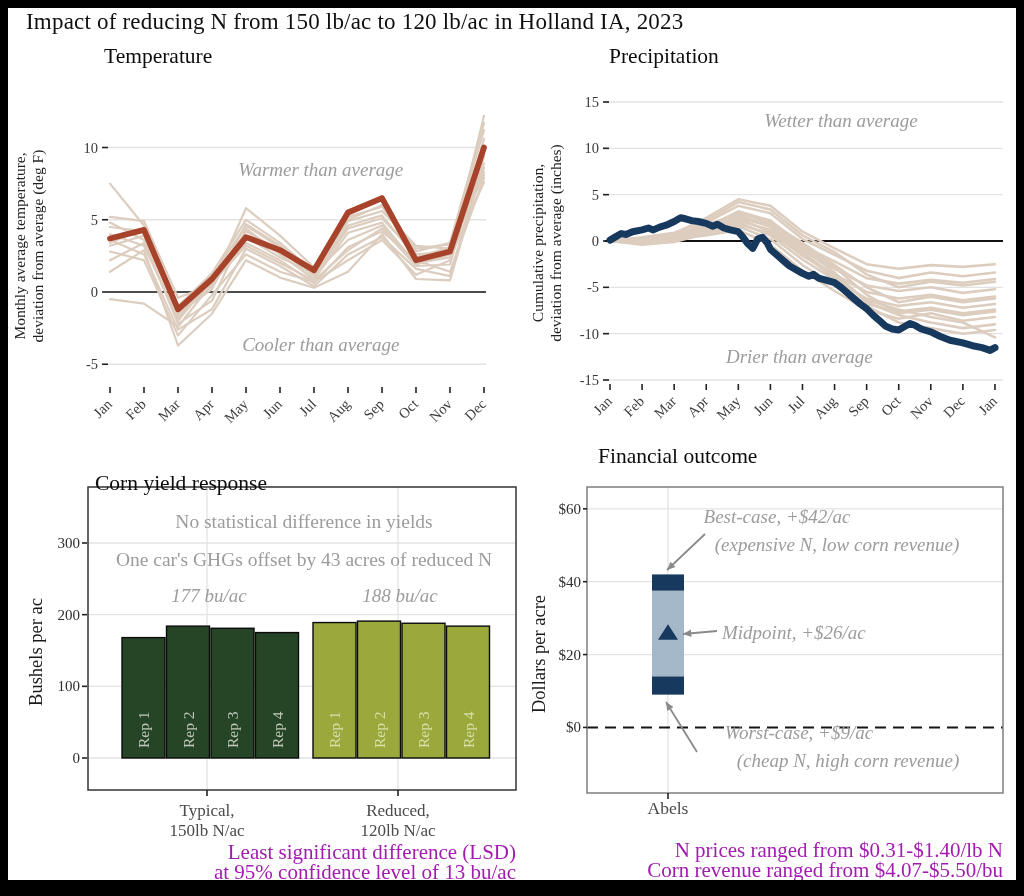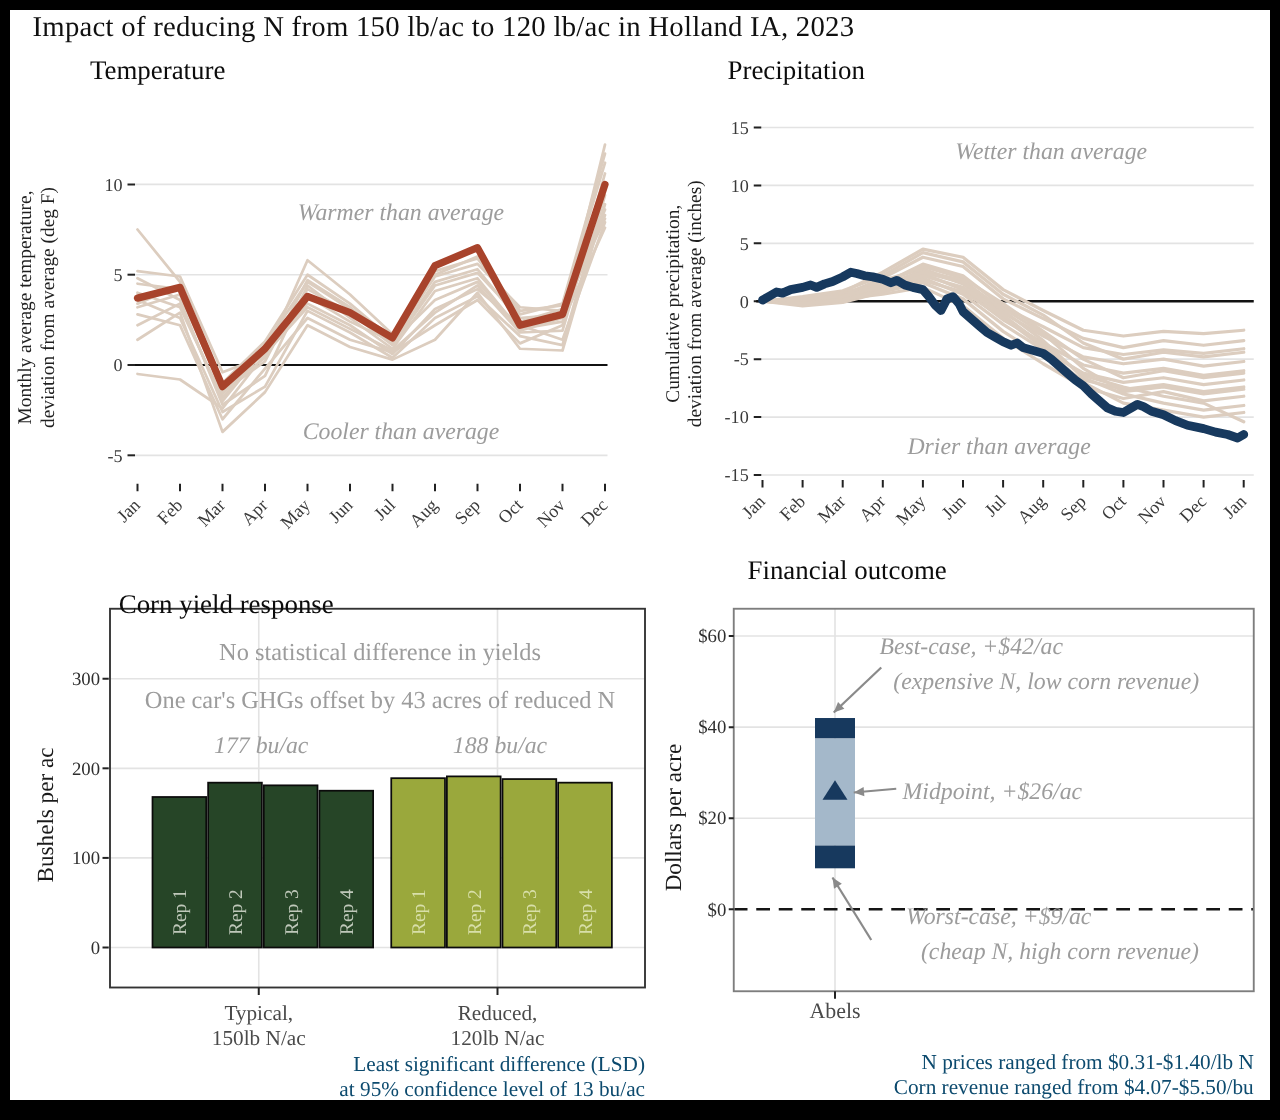--- a/index.html
+++ b/index.html
@@ -2,33 +2,33 @@
 <html><head>
 <meta charset="utf-8">
 <style>
   html,body{margin:0;padding:0;background:#000;}
   .frame{position:relative;width:869px;height:896px;background:#000;font-family:"Liberation Serif","DejaVu Serif",serif;}
   .stage{position:absolute;left:8px;top:8px;width:1008px;height:872px;background:#ffffff;overflow:hidden;}
   .page-title{position:absolute;left:18px;top:1px;font-size:23px;color:#101010;letter-spacing:.2px;white-space:nowrap;}
   .panel{position:absolute;}
   .panel-heading{position:absolute;font-size:21.5px;color:#0c0c0c;white-space:nowrap;z-index:3;}
   .panel svg{position:absolute;left:0;top:0;}
-  .caption{position:absolute;text-align:right;font-size:17px;line-height:20px;color:#0c4a6e;white-space:pre-line;z-index:3;}
+  .caption{position:absolute;text-align:right;font-size:21px;line-height:20px;color:#a21caf;white-space:pre-line;z-index:3;}
   svg text{font-family:"Liberation Serif","DejaVu Serif",serif;}
 </style>
 </head>
 <body>
 
 <div class="frame">
   <div class="stage">
 
     <div class="page-title">Impact of reducing N from 150 lb/ac to 120 lb/ac in Holland IA, 2023</div>
 
     <div class="panel" style="left:0px;top:30px;width:512px;height:405px;">
-      <div class="panel-heading" style="left:64px;top:6px;">Temperature</div>
+      <div class="panel-heading" style="left:96px;top:6px;">Temperature</div>
       <svg width="512" height="405">
           <g>
             <line x1="100" y1="326.25" x2="478" y2="326.25" stroke="#e3e3e3" stroke-width="1.3"></line>
             <line x1="100" y1="181.75" x2="478" y2="181.75" stroke="#e3e3e3" stroke-width="1.3"></line>
             <line x1="100" y1="109.5" x2="478" y2="109.5" stroke="#e3e3e3" stroke-width="1.3"></line>
           </g>
           <g>
             <text x="90" y="331.25" font-size="14.5" fill="#3a3a3a" text-anchor="end">-5</text>
             <line x1="94" y1="326.25" x2="100" y2="326.25" stroke="#222" stroke-width="1.6"></line>
             <text x="90" y="259" font-size="14.5" fill="#3a3a3a" text-anchor="end">0</text>
@@ -87,21 +87,21 @@
             <text x="312.8" y="313.245" font-size="19" fill="#9c9c9c" text-anchor="middle" font-style="italic">Cooler than average</text>
           </g>
           <g>
             <text x="17" y="208" font-size="15.5" fill="#1f1f1f" text-anchor="middle" transform="rotate(-90 17 208)">Monthly average temperature,</text>
             <text x="35" y="208" font-size="15.5" fill="#1f1f1f" text-anchor="middle" transform="rotate(-90 35 208)">deviation from average (deg F)</text>
           </g>
         </svg>
     </div>
 
     <div class="panel" style="left:517px;top:30px;width:491px;height:405px;">
-      <div class="panel-heading" style="left:57px;top:6px;text-align:right;">Precipitation</div>
+      <div class="panel-heading" style="left:84px;top:6px;text-align:right;">Precipitation</div>
       <svg width="491" height="405">
           <g>
             <line x1="80" y1="342.005" x2="478" y2="342.005" stroke="#e3e3e3" stroke-width="1.3"></line>
             <line x1="80" y1="295.66999999999996" x2="478" y2="295.66999999999996" stroke="#e3e3e3" stroke-width="1.3"></line>
             <line x1="80" y1="249.33499999999998" x2="478" y2="249.33499999999998" stroke="#e3e3e3" stroke-width="1.3"></line>
             <line x1="80" y1="156.66500000000002" x2="478" y2="156.66500000000002" stroke="#e3e3e3" stroke-width="1.3"></line>
             <line x1="80" y1="110.33000000000001" x2="478" y2="110.33000000000001" stroke="#e3e3e3" stroke-width="1.3"></line>
             <line x1="80" y1="63.995000000000005" x2="478" y2="63.995000000000005" stroke="#e3e3e3" stroke-width="1.3"></line>
           </g>
           <g>

